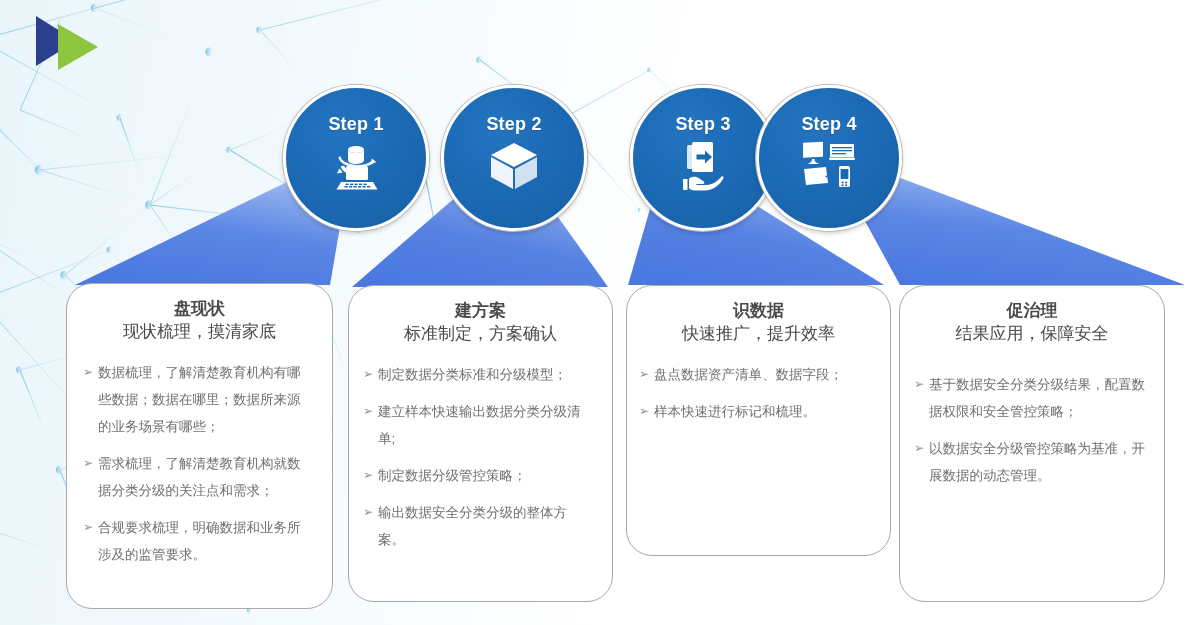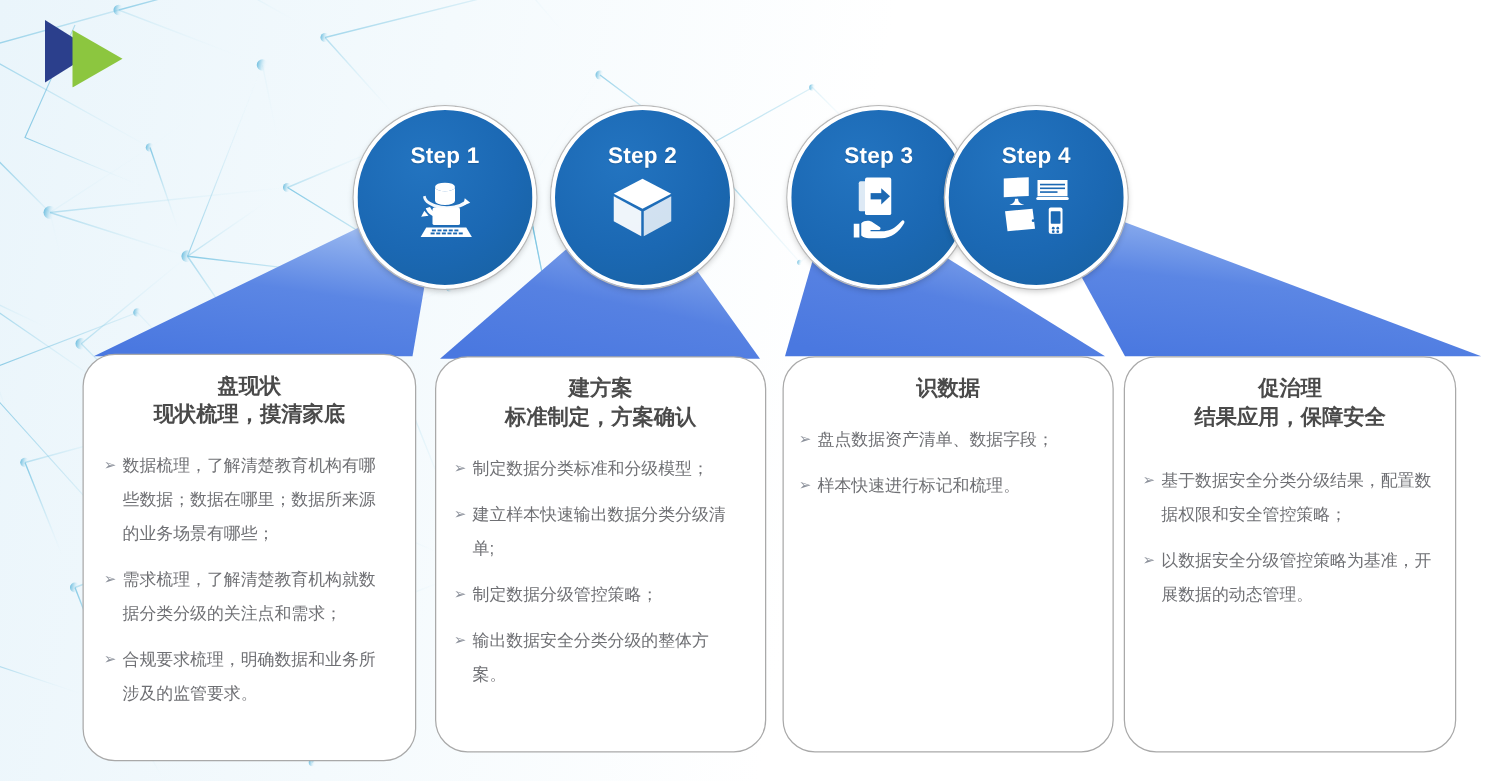--- a/index.html
+++ b/index.html
@@ -41,21 +41,21 @@
     position:absolute;z-index:5;background:#ffffff;
     border:1px solid #a9a9a9;border-radius:26px;
     box-sizing:border-box;overflow:hidden;
   }
   .card-title{
     text-align:center;color:#4a4a4a;font-weight:bold;
     font-size:17px;line-height:22px;margin:14px 10px 0 10px;
     font-family:Liberation Sans, sans-serif;
   }
   .card-sub{
-    text-align:center;color:#4a4a4a;font-weight:bold;
+    text-align:center;color:#4a4a4a;font-weight:normal;
     font-size:17px;line-height:22px;margin:1px 8px 0 8px;
     font-family:"Liberation Sans",sans-serif;
   }
   .bullets{margin:16px 0 0 0;padding:0;list-style:none;}
   .bullet{
     display:flex;align-items:flex-start;
     color:#6f7074;font-size:13.5px;line-height:27px;
     margin-bottom:10px;font-family:"Liberation Sans",sans-serif;
   }
   .bullet .arrow{
@@ -316,22 +316,23 @@
         <span class="arrow">➢</span>
         <span class="btext">制定数据分级管控策略；</span>
       </li>
       <li class="bullet">
         <span class="arrow">➢</span>
         <span class="btext">输出数据安全分类分级的整体方案。</span>
       </li>
     </ul>
   </div>
 
-  <div class="card" style="left:626px;top:285px;width:265px;height:317px;">
+  <div class="card" style="left:626px;top:285px;width:265px;height:271px;">
     <div class="card-title">识数据</div>
+    <div class="card-sub">快速推广，提升效率</div>
     <ul class="bullets" style="padding:0 14px 0 12px;">
       <li class="bullet">
         <span class="arrow">➢</span>
         <span class="btext">盘点数据资产清单、数据字段；</span>
       </li>
       <li class="bullet">
         <span class="arrow">➢</span>
         <span class="btext">样本快速进行标记和梳理。</span>
       </li>
     </ul>

